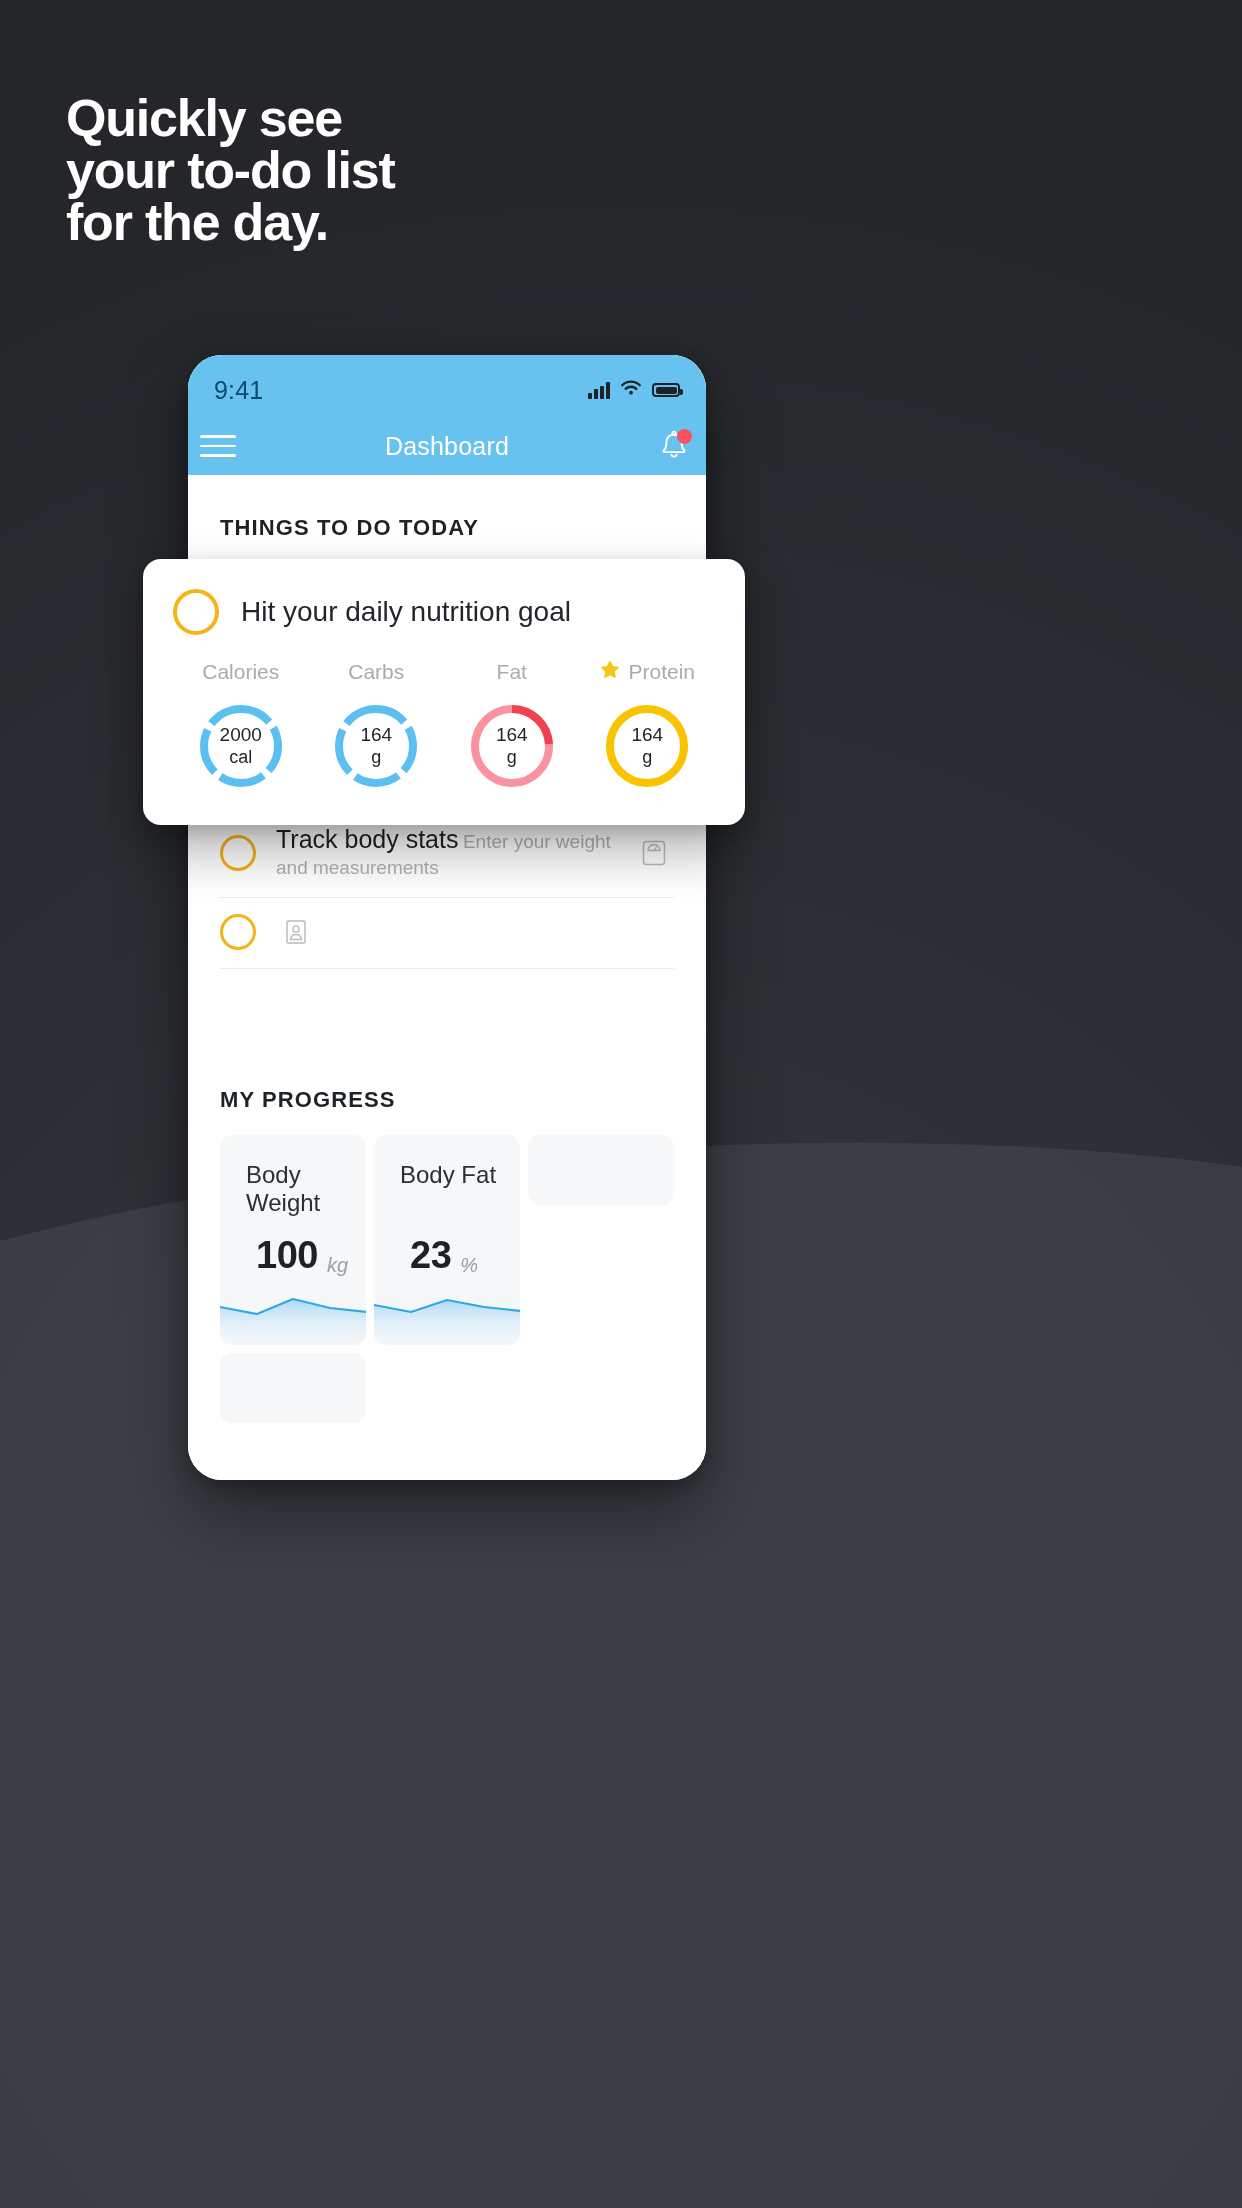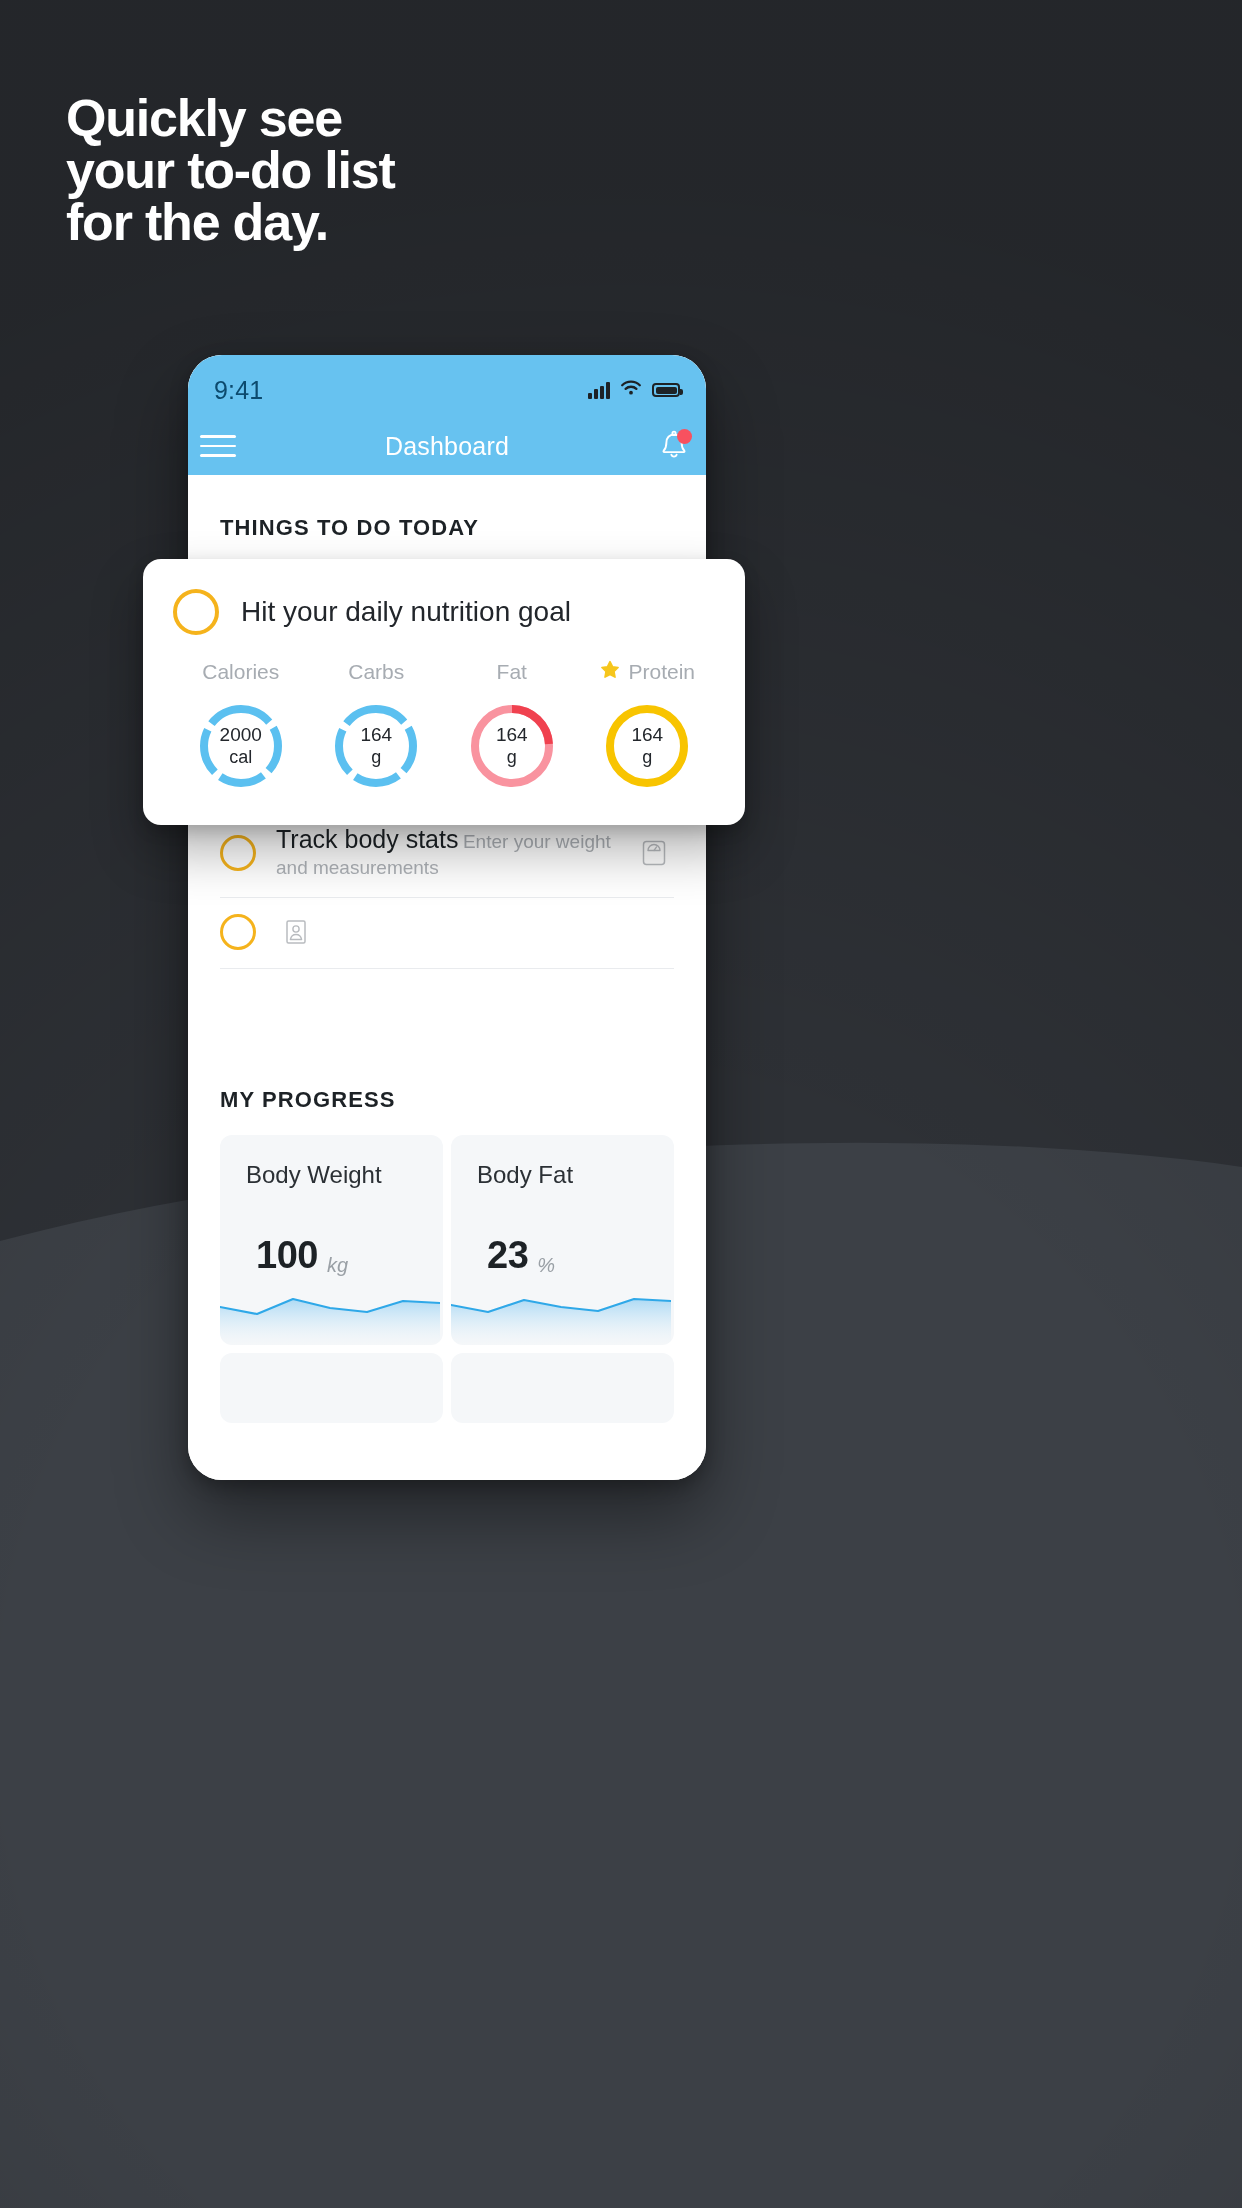--- a/index.html
+++ b/index.html
@@ -93,21 +93,21 @@
   .ring{width:30px;height:30px;border-radius:50%;border:3.4px solid #f5b31c;flex:0 0 auto;}
   .ring.green{border-color:#3cc256;}
   .todo-texts{flex:1;min-width:0;}
   .todo-title{font-size:25px;color:#1d2226;line-height:30px;}
   .todo-sub{font-size:19px;color:#adb1b6;line-height:26px;margin-top:2px;}
   .todo-icon{width:40px;height:40px;flex:0 0 auto;opacity:.62;}
 
   
   #progress-title{padding-top:118px;}
   #progress-grid{
-    display:grid;grid-template-columns:1fr 1fr;gap:8px;
+    display:grid;grid-template-columns:1fr 1fr 1fr;gap:8px;
     padding:22px 32px 0 32px;
   }
   .stat-card{
     background:#f5f7f9;border-radius:12px;height:210px;position:relative;overflow:hidden;
   }
   .stat-label{font-size:24px;color:#2b3035;padding:26px 0 0 26px;}
   .stat-value{position:absolute;left:36px;bottom:68px;display:flex;align-items:flex-end;gap:9px;}
   .stat-num{font-size:38px;font-weight:bold;color:#1d2226;letter-spacing:-.5px;}
   .stat-unit{font-size:20px;color:#9aa0a6;font-style:italic;}
   .spark{position:absolute;left:0;right:0;bottom:0;height:58px;}

